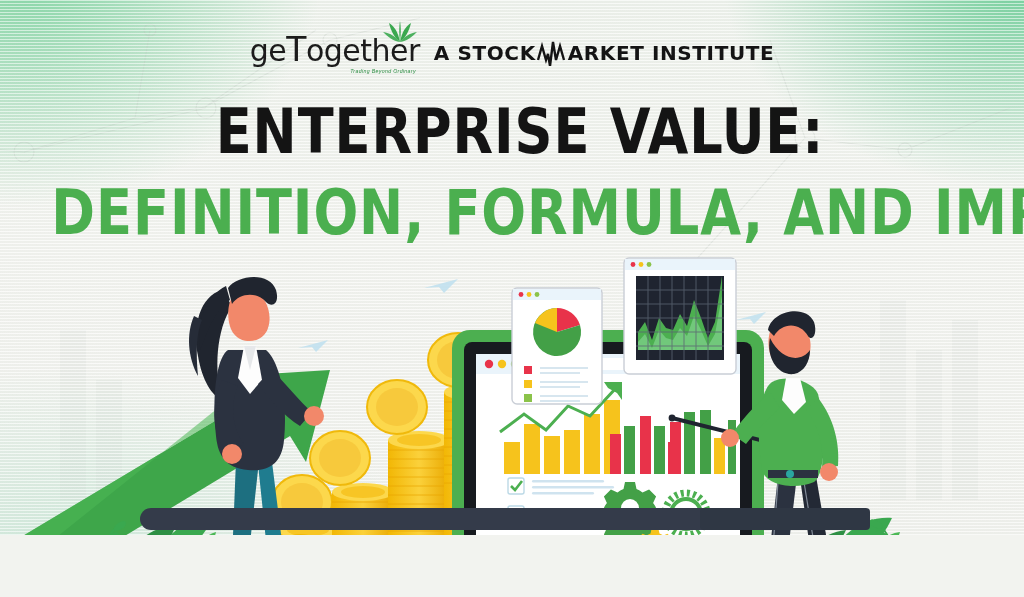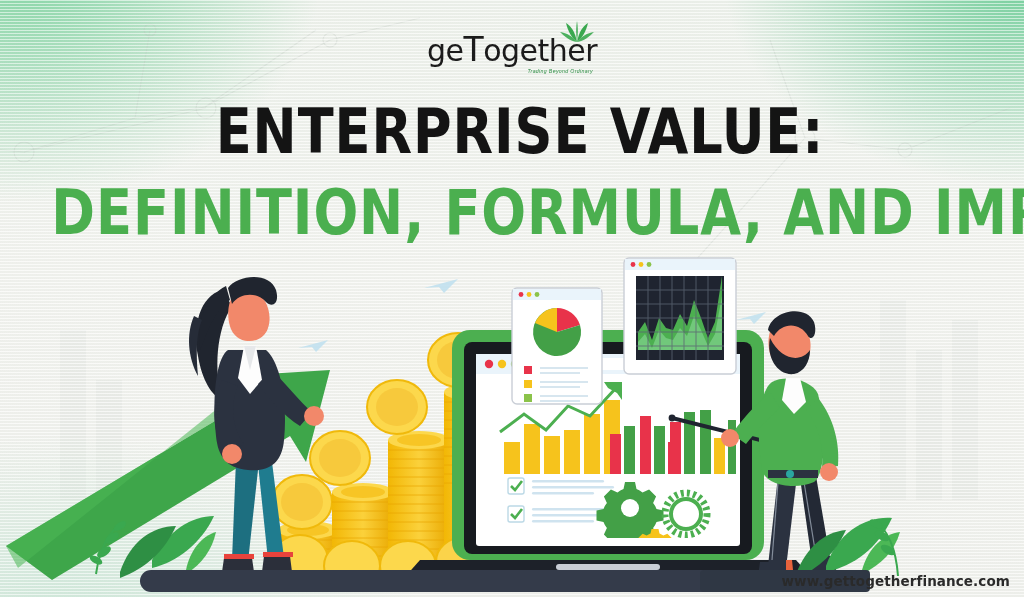--- a/index.html
+++ b/index.html
@@ -2,21 +2,21 @@
 <html><head>
 <meta charset="utf-8">
 <style>
   html,body{margin:0;padding:0;}
   body{
     width:1024px;height:597px;overflow:hidden;
     font-family:"Liberation Sans", sans-serif;
     background:#f2f3ef;
   }
   #stage{
-    position:relative;width:1024px;height:597px;overflow:hidden;
+    position:relative;width:1024px;height:535px;overflow:hidden;
     background:
       radial-gradient(ellipse 420px 330px at 2% -6%, #7fd6a2 0%, rgba(127,214,162,0) 72%),
       radial-gradient(ellipse 430px 300px at 100% -4%, #6fd09a 0%, rgba(111,208,154,0) 70%),
       radial-gradient(ellipse 500px 260px at 6% 104%, #cfeadb 0%, rgba(207,234,219,0) 72%),
       linear-gradient(180deg,#eef2ec 0%,#f3f4f0 45%,#f1f2ee 100%);
   }
   
   .texture{
     position:absolute;inset:0;
     background-image:repeating-linear-gradient(180deg, rgba(255,255,255,0.55) 0px, rgba(255,255,255,0.55) 1px, rgba(150,160,150,0.05) 1px, rgba(150,160,150,0.05) 3px);
@@ -121,20 +121,29 @@
           <path d="M22 22 C24 12 27 7 33 3 C31 11 28 17 22 22 Z"></path>
           <path d="M22 22 C21 13 21 7 22 1 C23 7 23 13 22 22 Z"></path>
           <path d="M22 22 C17 16 12 13 5 12 C10 17 15 21 22 22 Z" opacity=".9"></path>
           <path d="M22 22 C27 16 32 13 39 12 C34 17 29 21 22 22 Z" opacity=".9"></path>
         </g>
       </svg>
       <div class="logo-word"><span>ge</span><span class="t-cap">T</span><span>ogether</span></div>
       <div class="logo-tag">Trading Beyond Ordinary</div>
     </div>
 
+    <div class="inst">
+      <span>A STOCK </span>
+      <span class="pulse-m">
+        <svg width="30" height="26" viewBox="0 0 30 26">
+          <polyline points="1,20 5,6 9,20 11,14 13,26 16,2 19,20 23,6 27,20" fill="none" stroke="#141414" stroke-width="2.4" stroke-linejoin="miter"></polyline>
+        </svg>
+      </span>
+      <span>ARKET INSTITUTE</span>
+    </div>
   </div>
 
   <div class="title-wrap">
     <h1 class="title1">ENTERPRISE VALUE:</h1>
     <h2 class="title2">DEFINITION, FORMULA, AND IMPORTANCE</h2>
   </div>
 
   <svg class="illus" viewBox="0 0 1024 367" width="1024" height="367">
     <defs>
       <linearGradient id="coinG" x1="0" y1="0" x2="1" y2="0">
@@ -473,14 +482,13 @@
         <ellipse cx="888" cy="320" rx="8" ry="4" transform="rotate(30 888 320)"></ellipse>
         <ellipse cx="882" cy="306" rx="8" ry="4" transform="rotate(30 882 306)"></ellipse>
         <ellipse cx="876" cy="294" rx="7" ry="3.5" transform="rotate(30 876 294)"></ellipse>
       </g>
     </g>
   </svg>
 
   <div class="ground"></div>
   <div class="ground2"></div>
 
-  <div class="url">www.gettogetherfinance.com</div>
 </div>
 
 </body></html>

